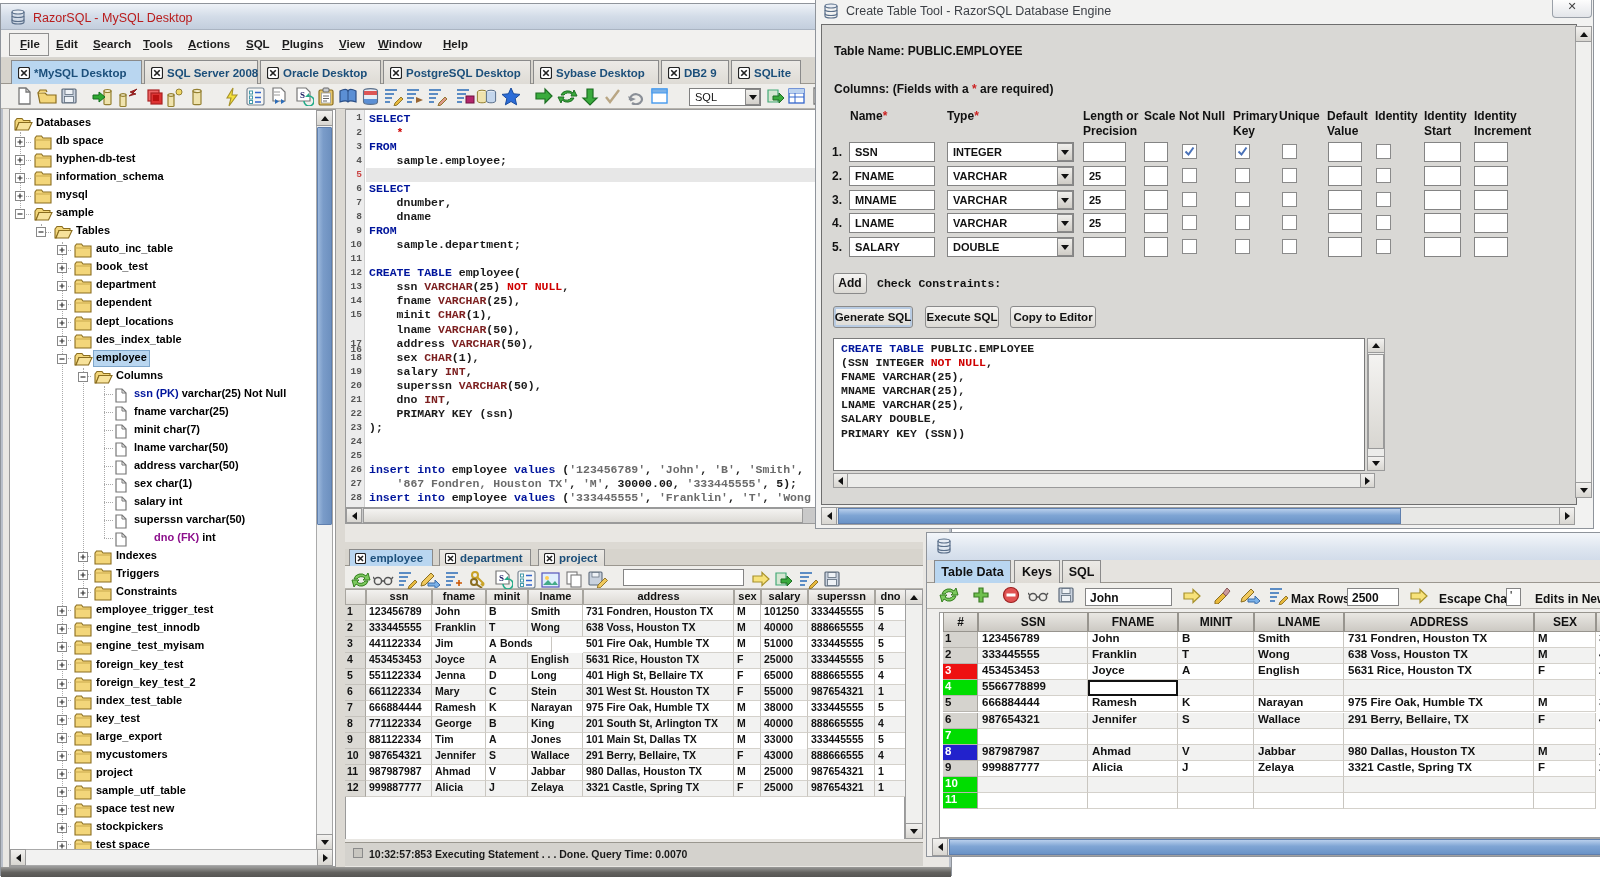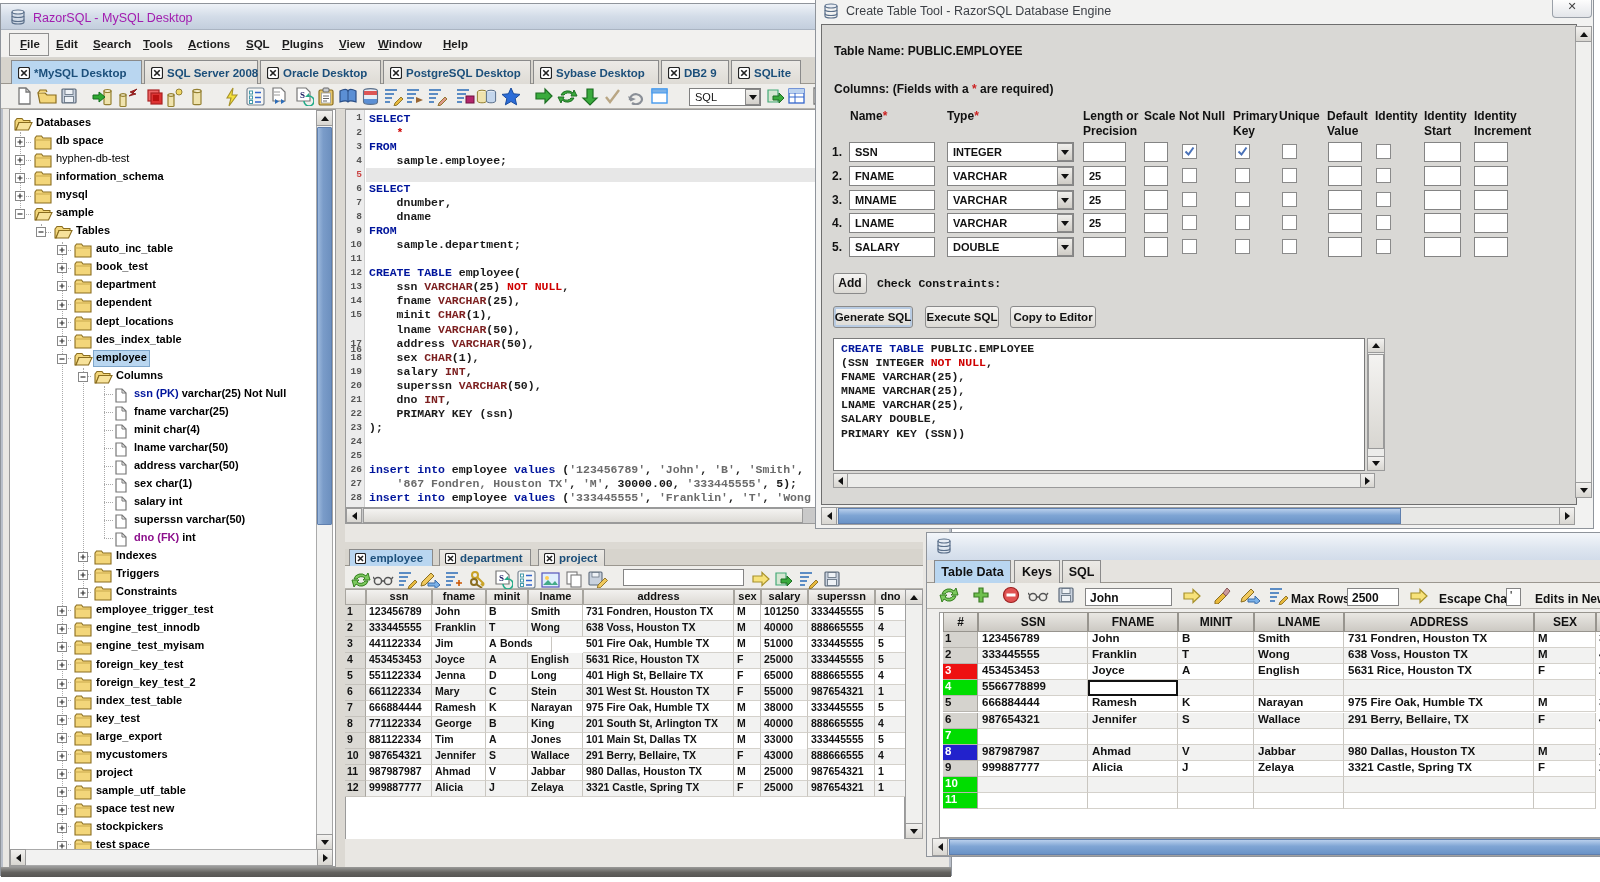--- a/index.html
+++ b/index.html
@@ -19,21 +19,21 @@
 <div class="win" id="main" style="left:0;top:3px;width:952px;height:873px;border:1px solid #8f949b;box-shadow:inset 2px 0 0 #b9bfc9, inset -2px 0 0 #b9bfc9;">
 <div class="abs" style="left:0;top:0;width:950px;height:26px;background:linear-gradient(#eef2f7,#d3dce8 50%,#c3cedd);border-bottom:1px solid #aab4c2;"></div>
 <svg class="abs" style="left:9px;top:5px" width="16" height="16" viewBox="0 0 16 16">
       <g fill="#e8edf4" stroke="#5a6f8a" stroke-width="1.2">
         <ellipse cx="8" cy="3" rx="6" ry="2"></ellipse>
         <path d="M2 3v3.5c0 1.1 2.7 2 6 2s6-.9 6-2V3" fill="none"></path>
         <path d="M2 7v3.5c0 1.1 2.7 2 6 2s6-.9 6-2V7" fill="none"></path>
         <path d="M2 10.5V13c0 1.1 2.7 2 6 2s6-.9 6-2v-2.5" fill="none"></path>
       </g>
     </svg>
-<div class="abs" style="left:32px;top:7px;font-size:12.5px;color:#a21caf;">RazorSQL - MySQL Desktop</div>
+<div class="abs" style="left:32px;top:7px;font-size:12.5px;color:#b91c1c;">RazorSQL - MySQL Desktop</div>
 <div class="abs" style="left:0;top:26px;width:950px;height:28px;background:#f2f1ef;border-bottom:1px solid #d8d6d2;"></div>
 <div class="abs" style="left:19px;top:34px;font-size:11.5px;font-weight:700;color:#1c1c1c;"><span style="text-decoration:underline">F</span>ile</div>
 <div class="abs" style="left:55px;top:34px;font-size:11.5px;font-weight:700;color:#1c1c1c;"><span style="text-decoration:underline">E</span>dit</div>
 <div class="abs" style="left:92px;top:34px;font-size:11.5px;font-weight:700;color:#1c1c1c;"><span style="text-decoration:underline">S</span>earch</div>
 <div class="abs" style="left:142px;top:34px;font-size:11.5px;font-weight:700;color:#1c1c1c;"><span style="text-decoration:underline">T</span>ools</div>
 <div class="abs" style="left:187px;top:34px;font-size:11.5px;font-weight:700;color:#1c1c1c;"><span style="text-decoration:underline">A</span>ctions</div>
 <div class="abs" style="left:245px;top:34px;font-size:11.5px;font-weight:700;color:#1c1c1c;"><span style="text-decoration:underline">S</span>QL</div>
 <div class="abs" style="left:281px;top:34px;font-size:11.5px;font-weight:700;color:#1c1c1c;"><span style="text-decoration:underline">P</span>lugins</div>
 <div class="abs" style="left:338px;top:34px;font-size:11.5px;font-weight:700;color:#1c1c1c;"><span style="text-decoration:underline">V</span>iew</div>
 <div class="abs" style="left:377px;top:34px;font-size:11.5px;font-weight:700;color:#1c1c1c;"><span style="text-decoration:underline">W</span>indow</div>
@@ -290,21 +290,21 @@
     </svg>
     <div class="abs" style="left:55px;top:130px;font-size:11px;color:#000;font-weight:700;white-space:pre;letter-spacing:0px;">db space</div>
     <svg class="abs" style="left:14px;top:151px" width="10" height="10" viewBox="0 0 10 10">
       <rect x="0.5" y="0.5" width="9" height="9" fill="#fff" stroke="#888"></rect>
       <path d="M2.5 5h5M5 2.5v5" stroke="#333" stroke-width="1.2"></path>
     </svg>
     <svg class="abs" style="left:33px;top:149px" width="18" height="15" viewBox="0 0 18 15">
       <path d="M1 3l1.5-2h5L9 3h8v11H1z" fill="#f3d67a" stroke="#8a6d1f" stroke-width="1.1"></path>
       <path d="M1 5h16" stroke="#caa94c" stroke-width="1"></path>
     </svg>
-    <div class="abs" style="left:55px;top:148px;font-size:11px;color:#000;font-weight:400;white-space:pre;letter-spacing:0px;">hyphen-db-test</div>
+    <div class="abs" style="left:55px;top:148px;font-size:11px;color:#000;font-weight:700;white-space:pre;letter-spacing:0px;">hyphen-db-test</div>
     <svg class="abs" style="left:14px;top:169px" width="10" height="10" viewBox="0 0 10 10">
       <rect x="0.5" y="0.5" width="9" height="9" fill="#fff" stroke="#888"></rect>
       <path d="M2.5 5h5M5 2.5v5" stroke="#333" stroke-width="1.2"></path>
     </svg>
     <svg class="abs" style="left:33px;top:167px" width="18" height="15" viewBox="0 0 18 15">
       <path d="M1 3l1.5-2h5L9 3h8v11H1z" fill="#f3d67a" stroke="#8a6d1f" stroke-width="1.1"></path>
       <path d="M1 5h16" stroke="#caa94c" stroke-width="1"></path>
     </svg>
     <div class="abs" style="left:55px;top:166px;font-size:11px;color:#000;font-weight:700;white-space:pre;letter-spacing:0px;">information_schema</div>
     <svg class="abs" style="left:14px;top:187px" width="10" height="10" viewBox="0 0 10 10">
@@ -414,21 +414,21 @@
     <div class="abs" style="left:133px;top:383px;font-size:11px;color:#000;font-weight:700;white-space:pre;letter-spacing:0px;"><span style="color:#00159c;">ssn (PK)</span> varchar(25) Not Null</div>
     <svg class="abs" style="left:113px;top:402px" width="13" height="15" viewBox="0 0 13 15">
       <path d="M2 1h6l4 4v9H2z" fill="#fff" stroke="#777" stroke-width="1.2"></path>
       <path d="M8 1v4h4" fill="none" stroke="#777" stroke-width="1"></path>
     </svg>
     <div class="abs" style="left:133px;top:401px;font-size:11px;color:#000;font-weight:700;white-space:pre;letter-spacing:0px;">fname varchar(25)</div>
     <svg class="abs" style="left:113px;top:420px" width="13" height="15" viewBox="0 0 13 15">
       <path d="M2 1h6l4 4v9H2z" fill="#fff" stroke="#777" stroke-width="1.2"></path>
       <path d="M8 1v4h4" fill="none" stroke="#777" stroke-width="1"></path>
     </svg>
-    <div class="abs" style="left:133px;top:419px;font-size:11px;color:#000;font-weight:700;white-space:pre;letter-spacing:0px;">minit char(4)</div>
+    <div class="abs" style="left:133px;top:419px;font-size:11px;color:#000;font-weight:700;white-space:pre;letter-spacing:0px;">minit char(7)</div>
     <svg class="abs" style="left:113px;top:438px" width="13" height="15" viewBox="0 0 13 15">
       <path d="M2 1h6l4 4v9H2z" fill="#fff" stroke="#777" stroke-width="1.2"></path>
       <path d="M8 1v4h4" fill="none" stroke="#777" stroke-width="1"></path>
     </svg>
     <div class="abs" style="left:133px;top:437px;font-size:11px;color:#000;font-weight:700;white-space:pre;letter-spacing:0px;">lname varchar(50)</div>
     <svg class="abs" style="left:113px;top:456px" width="13" height="15" viewBox="0 0 13 15">
       <path d="M2 1h6l4 4v9H2z" fill="#fff" stroke="#777" stroke-width="1.2"></path>
       <path d="M8 1v4h4" fill="none" stroke="#777" stroke-width="1"></path>
     </svg>
     <div class="abs" style="left:133px;top:455px;font-size:11px;color:#000;font-weight:700;white-space:pre;letter-spacing:0px;">address varchar(50)</div>
@@ -444,21 +444,21 @@
     <div class="abs" style="left:133px;top:491px;font-size:11px;color:#000;font-weight:700;white-space:pre;letter-spacing:0px;">salary int</div>
     <svg class="abs" style="left:113px;top:510px" width="13" height="15" viewBox="0 0 13 15">
       <path d="M2 1h6l4 4v9H2z" fill="#fff" stroke="#777" stroke-width="1.2"></path>
       <path d="M8 1v4h4" fill="none" stroke="#777" stroke-width="1"></path>
     </svg>
     <div class="abs" style="left:133px;top:509px;font-size:11px;color:#000;font-weight:700;white-space:pre;letter-spacing:0px;">superssn varchar(50)</div>
     <svg class="abs" style="left:113px;top:528px" width="13" height="15" viewBox="0 0 13 15">
       <path d="M2 1h6l4 4v9H2z" fill="#fff" stroke="#777" stroke-width="1.2"></path>
       <path d="M8 1v4h4" fill="none" stroke="#777" stroke-width="1"></path>
     </svg>
-    <div class="abs" style="left:133px;top:527px;font-size:11px;color:#000;font-weight:700;white-space:pre;letter-spacing:0px;"><span style="color:#8c0f8c;">dno (FK)</span> int</div>
+    <div class="abs" style="left:133px;top:527px;font-size:11px;color:#000;font-weight:700;white-space:pre;letter-spacing:0px;"><span style="color:#8c0f8c;margin-left:20px;">dno (FK)</span> int</div>
     <svg class="abs" style="left:77px;top:548px" width="10" height="10" viewBox="0 0 10 10">
       <rect x="0.5" y="0.5" width="9" height="9" fill="#fff" stroke="#888"></rect>
       <path d="M2.5 5h5M5 2.5v5" stroke="#333" stroke-width="1.2"></path>
     </svg>
     <svg class="abs" style="left:93px;top:546px" width="18" height="15" viewBox="0 0 18 15">
       <path d="M1 3l1.5-2h5L9 3h8v11H1z" fill="#f3d67a" stroke="#8a6d1f" stroke-width="1.1"></path>
       <path d="M1 5h16" stroke="#caa94c" stroke-width="1"></path>
     </svg>
     <div class="abs" style="left:115px;top:545px;font-size:11px;color:#000;font-weight:700;white-space:pre;letter-spacing:0px;">Indexes</div>
     <svg class="abs" style="left:77px;top:566px" width="10" height="10" viewBox="0 0 10 10">
@@ -909,20 +909,24 @@
     <div class="abs" style="left:760px;top:777px;width:47px;height:16px;background:#f2f2f1;border-right:1px solid #c9c6c0;border-bottom:1px solid #d4d1cb;font-size:10.5px;font-weight:600;color:#111;padding-left:3px;white-space:nowrap;overflow:hidden;">25000</div>
     <div class="abs" style="left:807px;top:777px;width:67px;height:16px;background:#f2f2f1;border-right:1px solid #c9c6c0;border-bottom:1px solid #d4d1cb;font-size:10.5px;font-weight:600;color:#111;padding-left:3px;white-space:nowrap;overflow:hidden;">987654321</div>
     <div class="abs" style="left:874px;top:777px;width:31px;height:16px;background:#f2f2f1;border-right:1px solid #c9c6c0;border-bottom:1px solid #d4d1cb;font-size:10.5px;font-weight:600;color:#111;padding-left:3px;white-space:nowrap;overflow:hidden;">1</div>
 <div class="abs" style="left:904px;top:585px;width:18px;height:250px;background:#f0f0ee;border:1px solid #a0a0a0;"></div>
     <div class="arrbox" style="left:904px;top:585px;width:18px;height:16px;">
       <div class="tri" style="border-left:4px solid transparent;border-right:4px solid transparent;border-bottom:5px solid #111;"></div>
     </div>
     <div class="arrbox" style="left:904px;top:819px;width:18px;height:16px;">
       <div class="tri" style="border-left:4px solid transparent;border-right:4px solid transparent;border-top:5px solid #111;"></div>
     </div>
+<div class="abs" style="left:344px;top:838px;width:578px;height:24px;background:#d4d2cd;border-top:1px solid #9a978f;">
+      <span class="abs" style="left:8px;top:5px;width:10px;height:10px;background:#c8c6c0;border:1px solid #8a8a8a;"></span>
+      <span class="abs" style="left:24px;top:5px;font-size:10.5px;font-weight:600;color:#1a1a1a;">10:32:57:853 Executing Statement . . . Done. Query Time: 0.0070</span>
+    </div>
 <div class="abs" style="left:0;top:863px;width:950px;height:10px;background:linear-gradient(#9a9a98,#63625f 55%,#565553);"></div>
 </div>
 <div class="win" id="createwin" style="left:815px;top:0;width:779px;height:529px;background:#f2f2f1;border:1px solid #8f949b;border-top:none;">
 <svg class="abs" style="left:7px;top:3px" width="16" height="16" viewBox="0 0 16 16">
       <g fill="#e8edf4" stroke="#5a6f8a" stroke-width="1.2">
         <ellipse cx="8" cy="3" rx="6" ry="2"></ellipse>
         <path d="M2 3v3.5c0 1.1 2.7 2 6 2s6-.9 6-2V3" fill="none"></path>
         <path d="M2 7v3.5c0 1.1 2.7 2 6 2s6-.9 6-2V7" fill="none"></path>
         <path d="M2 10.5V13c0 1.1 2.7 2 6 2s6-.9 6-2v-2.5" fill="none"></path>
       </g>

